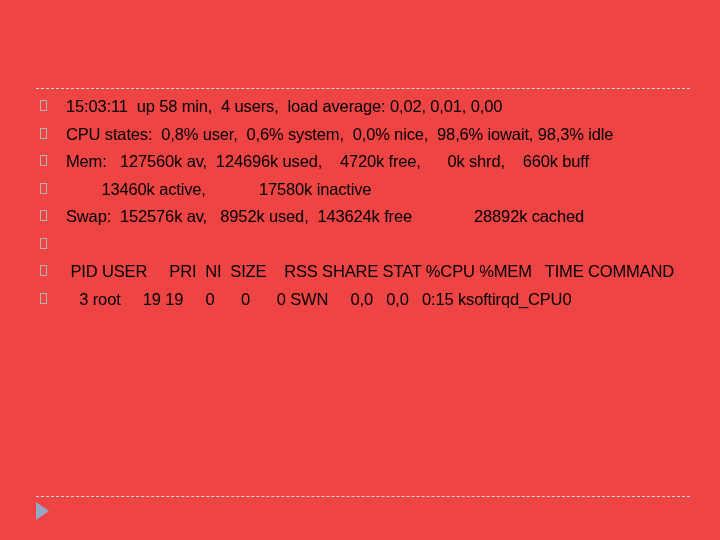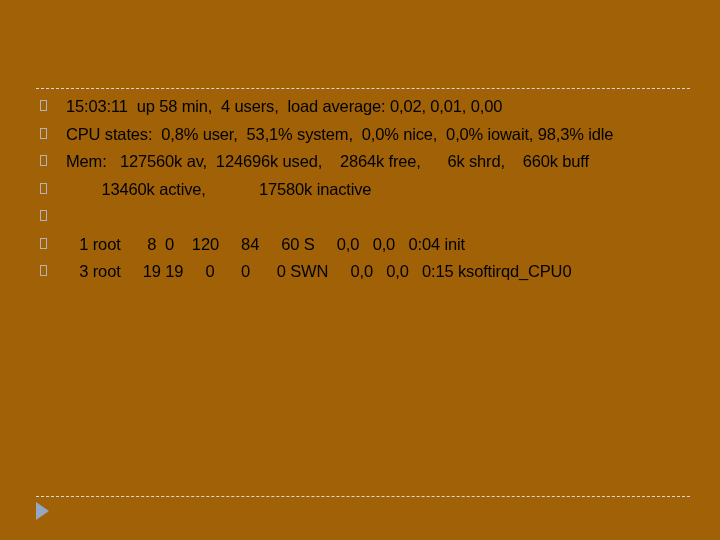--- a/index.html
+++ b/index.html
@@ -12,21 +12,21 @@
     height: 540px;
     background: #ffffff;
     font-family: "Liberation Sans", sans-serif;
     overflow: hidden;
   }
 
   .slide {
     position: relative;
     width: 720px;
     height: 540px;
-    background: #a16207;
+    background: #ef4444;
     box-sizing: border-box;
   }
 
   
   .rule {
     position: absolute;
     left: 36px;
     width: 654px;
     height: 0;
     border-top: 1px dashed #d9d9de;
@@ -101,27 +101,27 @@
 </head>
 <body>
 
 <div class="slide">
 
   <div class="rule rule-top"></div>
 
   <ul class="body-list">
       <li class="bullet-row"><span class="bullet-marker"></span><span class="bullet-text">15:03:11  up 58 min,  4 users,  load average: 0,02, 0,01, 0,00</span></li>
       <li class="bullet-row"><span class="bullet-marker"></span></li>
-      <li class="bullet-row"><span class="bullet-marker"></span><span class="bullet-text">CPU states:  0,8% user,  53,1% system,  0,0% nice,  0,0% iowait, 98,3% idle</span></li>
-      <li class="bullet-row"><span class="bullet-marker"></span><span class="bullet-text">Mem:   127560k av,  124696k used,    2864k free,      6k shrd,    660k buff</span></li>
+      <li class="bullet-row"><span class="bullet-marker"></span><span class="bullet-text">CPU states:  0,8% user,  0,6% system,  0,0% nice,  98,6% iowait, 98,3% idle</span></li>
+      <li class="bullet-row"><span class="bullet-marker"></span><span class="bullet-text">Mem:   127560k av,  124696k used,    4720k free,      0k shrd,    660k buff</span></li>
       <li class="bullet-row tabular"><span class="bullet-marker"></span><span class="bullet-text">        13460k active,            17580k inactive</span></li>
+      <li class="bullet-row tabular"><span class="bullet-marker"></span><span class="bullet-text">Swap:  152576k av,   8952k used,  143624k free              28892k cached</span></li>
+      <li class="bullet-row is-blank"><span class="bullet-marker"></span><span class="bullet-text"></span></li>
+      <li class="bullet-row tabular"><span class="bullet-marker"></span><span class="bullet-text"> PID USER     PRI  NI  SIZE    RSS SHARE STAT %CPU %MEM   TIME COMMAND</span></li>
       <li class="bullet-row tabular"><span class="bullet-marker"></span></li>
-      <li class="bullet-row is-blank"><span class="bullet-marker"></span><span class="bullet-text"></span></li>
-      <li class="bullet-row tabular"><span class="bullet-marker"></span></li>
-      <li class="bullet-row tabular"><span class="bullet-marker"></span><span class="bullet-text">   1 root      8  0    120     84     60 S     0,0   0,0   0:04 init</span></li>
       <li class="bullet-row tabular wraps"><span class="bullet-marker"></span><span class="bullet-text">   3 root     19 19     0      0      0 SWN     0,0   0,0   0:15 ksoftirqd_CPU0</span></li>
     </ul>
 
   <div class="rule rule-bottom"></div>
 
   <div class="nav-triangle"></div>
 
 </div>
 
 </body></html>

